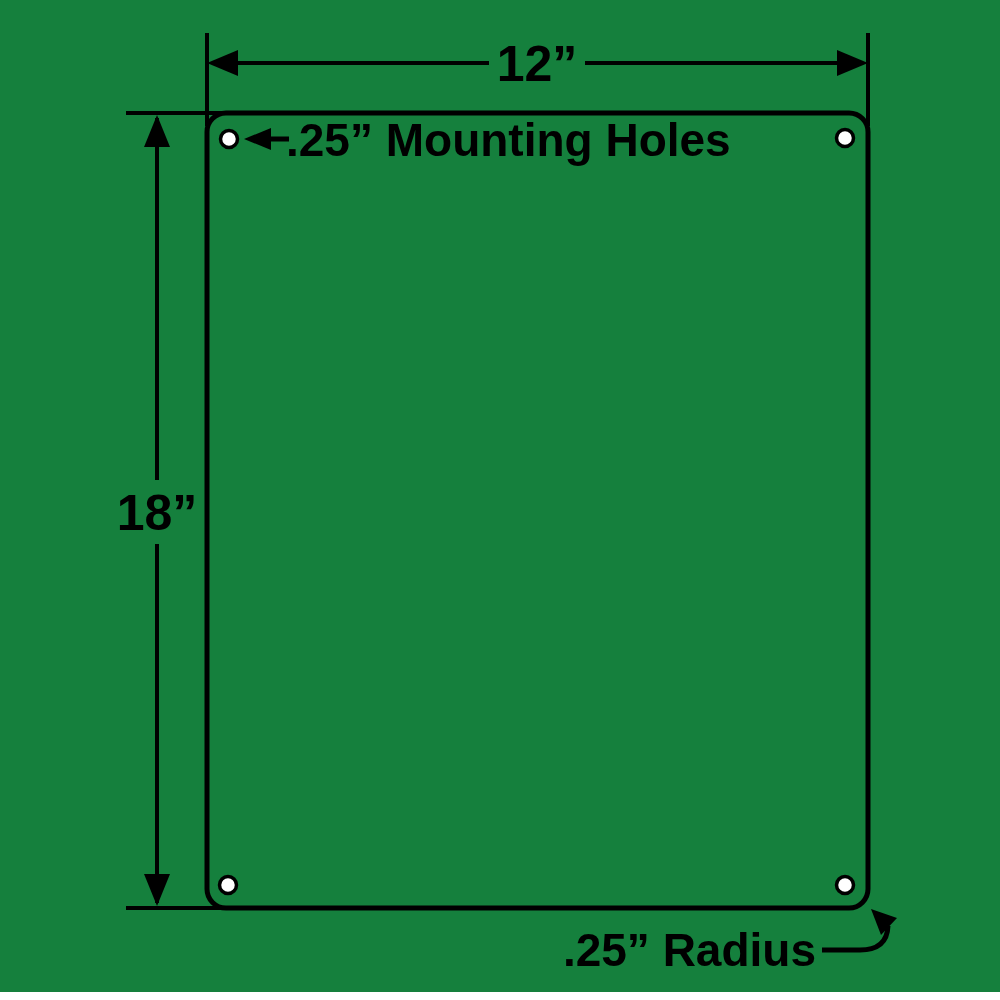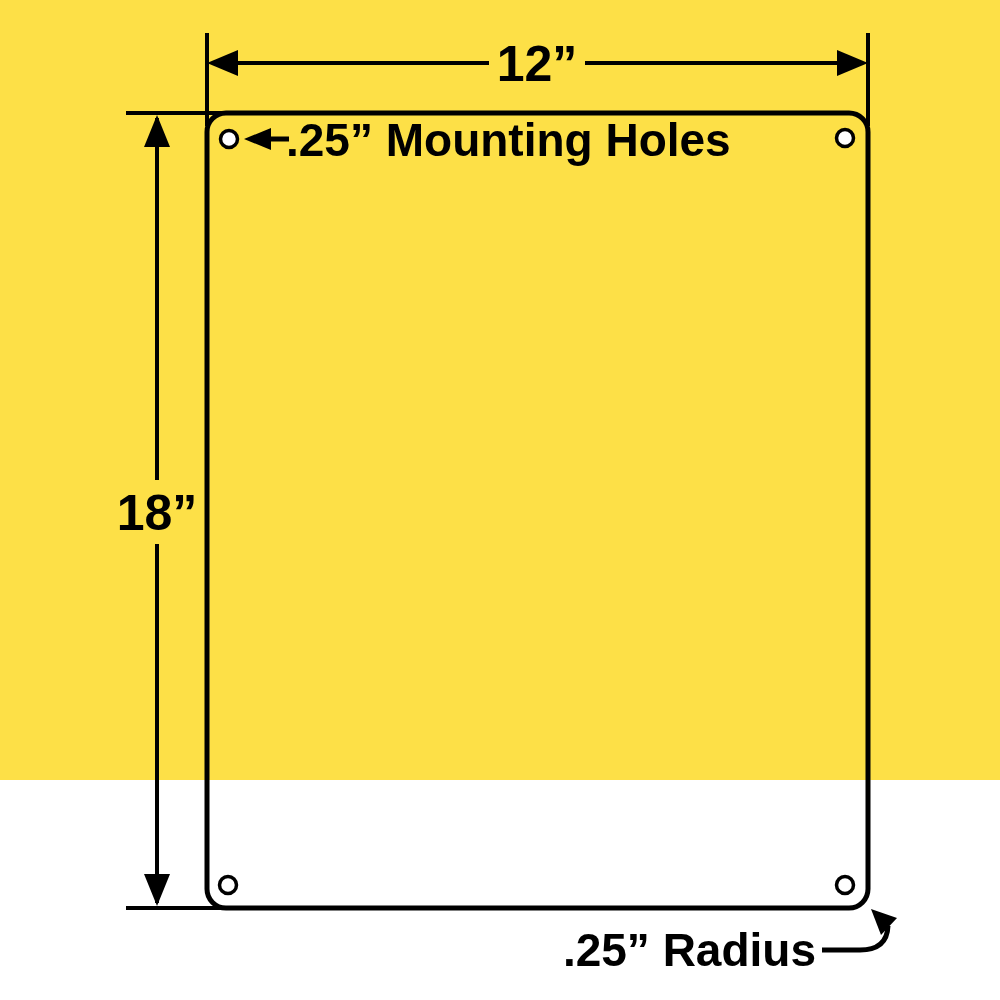--- a/index.html
+++ b/index.html
@@ -7,22 +7,22 @@
     padding: 0;
     background: #ffffff;
     width: 1000px;
     height: 1000px;
     overflow: hidden;
     font-family: "Liberation Sans", sans-serif;
   }
   .stage {
     position: relative;
     width: 1000px;
-    height: 780px;
-    background: #fde047;
+    height: 992px;
+    background: #15803d;
   }
   svg { display: block; }
   .dim-text {
     font-family: "Liberation Sans", sans-serif;
     font-weight: bold;
     font-size: 50px;
     fill: #000000;
   }
   .label-text {
     font-family: "Liberation Sans", sans-serif;

